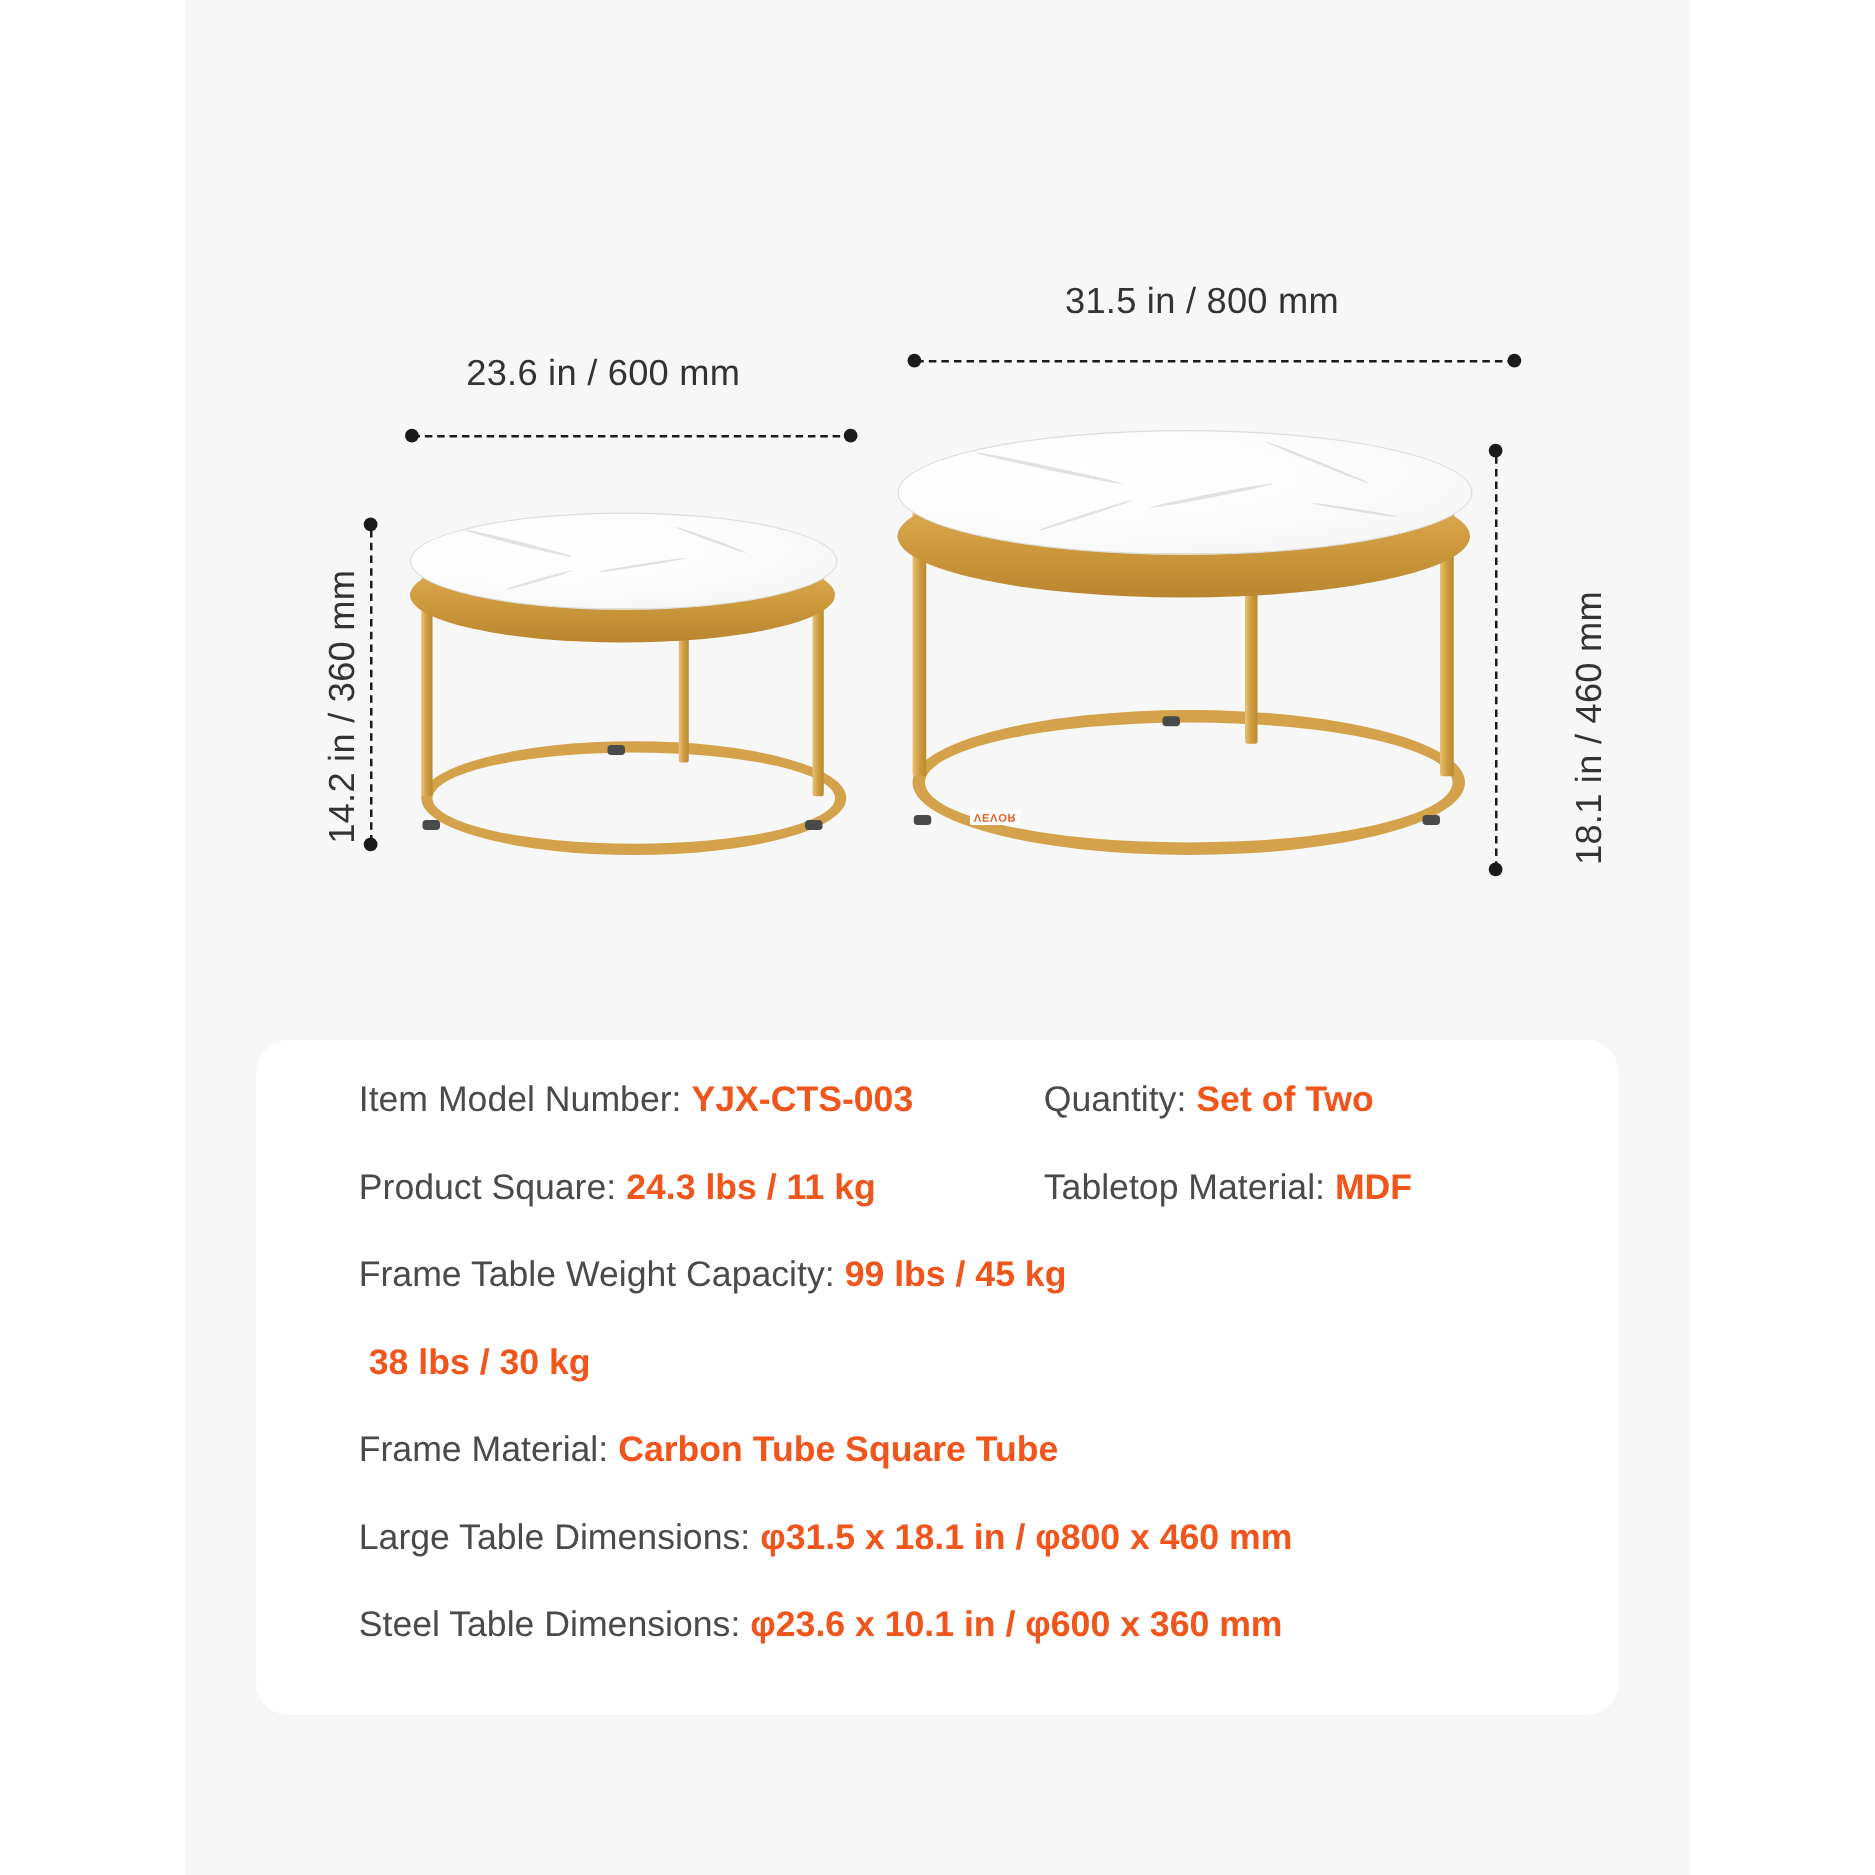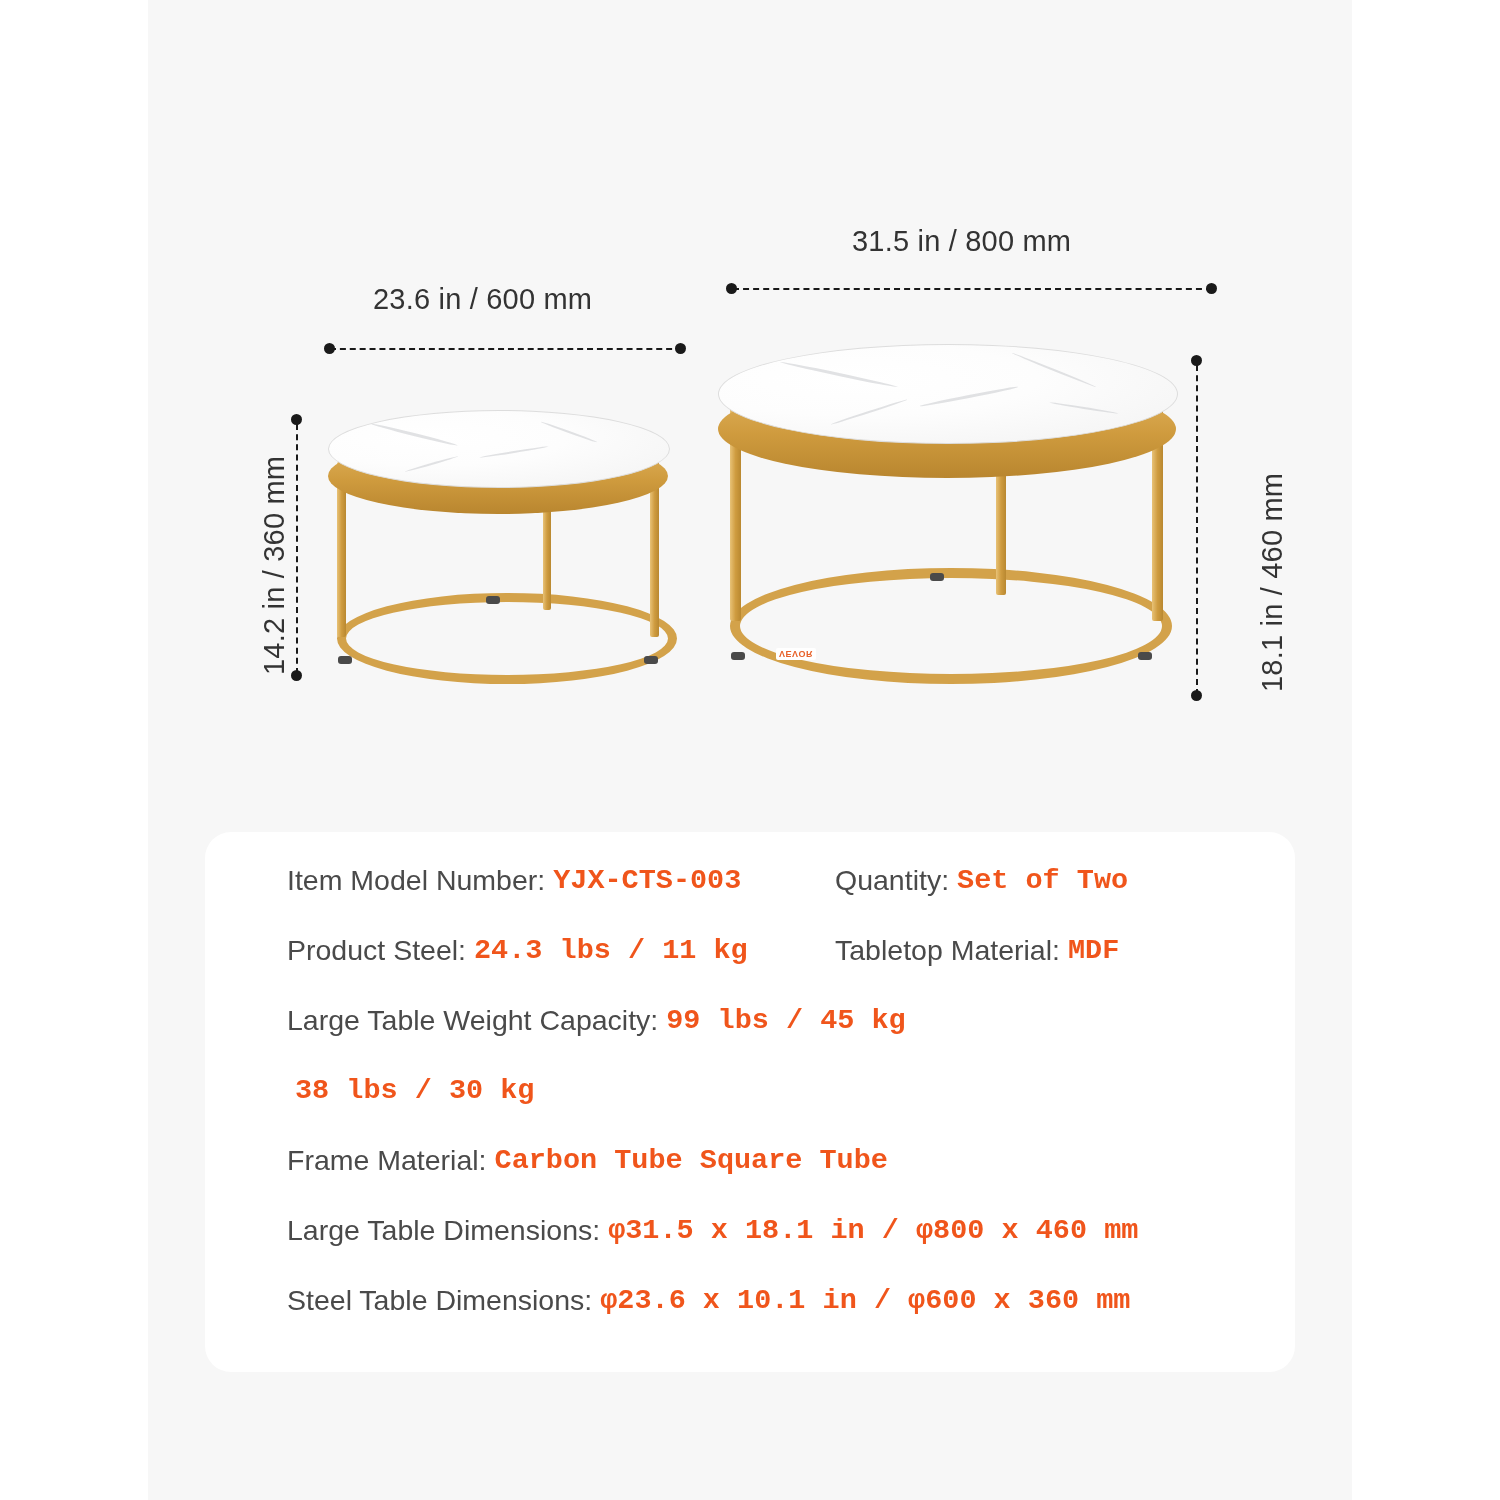--- a/index.html
+++ b/index.html
@@ -152,21 +152,20 @@
   .spec-cell.col1 { width: 548px; }
   .lbl {
     font-size: 28.5px;
     color: #4a4a4a;
   }
   .val {
     font-size: 28.5px;
     color: #f0551b;
     font-weight: bold;
     margin-left: 8px;
-    font-family: Liberation Mono, monospace;
   }
 </style>
 </head>
 <body>
 
 <div class="page">
 
   <div class="side-band left"></div>
   <div class="side-band right"></div>
 
@@ -250,32 +249,32 @@
           <span class="val">YJX-CTS-003</span>
         </div>
         <div class="spec-cell">
           <span class="lbl">Quantity:</span>
           <span class="val">Set of Two</span>
         </div>
       </div>
 
       <div class="spec-row">
         <div class="spec-cell col1">
-          <span class="lbl">Product Steel:</span>
+          <span class="lbl">Product Square:</span>
           <span class="val">24.3 lbs / 11 kg</span>
         </div>
         <div class="spec-cell">
           <span class="lbl">Tabletop Material:</span>
           <span class="val">MDF</span>
         </div>
       </div>
 
       <div class="spec-row">
         <div class="spec-cell">
-          <span class="lbl">Large Table Weight Capacity:</span>
+          <span class="lbl">Frame Table Weight Capacity:</span>
           <span class="val">99 lbs / 45 kg</span>
         </div>
       </div>
 
       <div class="spec-row">
         <div class="spec-cell">
           <span class="val">38 lbs / 30 kg</span>
         </div>
       </div>
 

